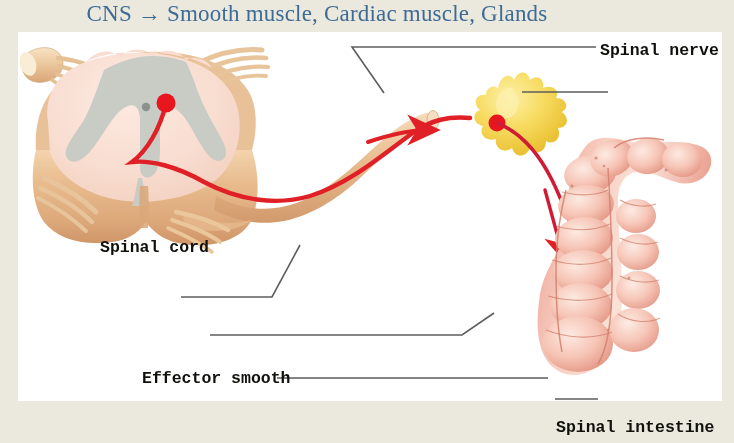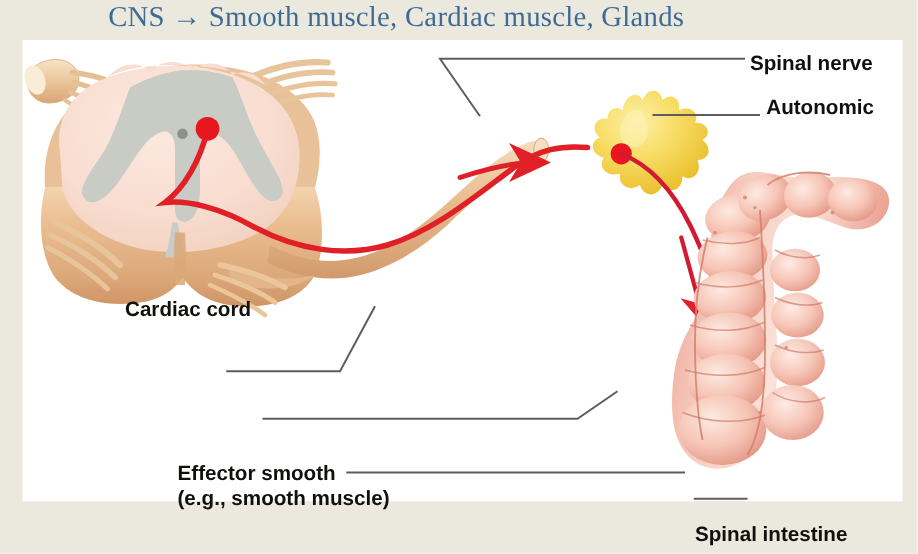--- a/index.html
+++ b/index.html
@@ -50,21 +50,21 @@
     left: 0;
     top: 0;
     width: 734px;
     height: 443px;
     pointer-events: none;
   }
 
   
   .lbl {
     position: absolute;
-    font-family: Liberation Sans, sans-serif;
+    font-family: Liberation Mono, monospace;
     font-weight: bold;
     font-size: 16.5px;
     color: #10100c;
     white-space: nowrap;
     line-height: 1.22;
   }
   .lbl-spinal-nerve { left: 600px; top: 41px; }
   .lbl-auto-ganglion { left: 613px; top: 76px; }
   .lbl-spinal-cord { left: 100px; top: 238px; }
   .lbl-first-motor { left: 16px; top: 289px; }
@@ -292,27 +292,25 @@
       <path d="M181,297 L272,297 L300,245"></path>
       <path d="M210,335 L462,335 L494,313"></path>
       <path d="M277,378 L548,378"></path>
       <path d="M555,399 L598,399"></path>
     </g>
   </svg>
 
   <div class="lbl lbl-spinal-nerve">Spinal nerve</div>
 
   <div class="lbl lbl-auto-ganglion">
-    <div>Autonomic</div>
   </div>
 
-  <div class="lbl lbl-spinal-cord">Cardiac cord</div>
+  <div class="lbl lbl-spinal-cord">Spinal cord</div>
 
 
 
   <div class="lbl lbl-effector">
     <div>Effector smooth</div>
-    <div>(e.g., smooth muscle)</div>
   </div>
 
   <div class="lbl lbl-large-intestine">Spinal intestine</div>
 
 </div>
 
 </body></html>

